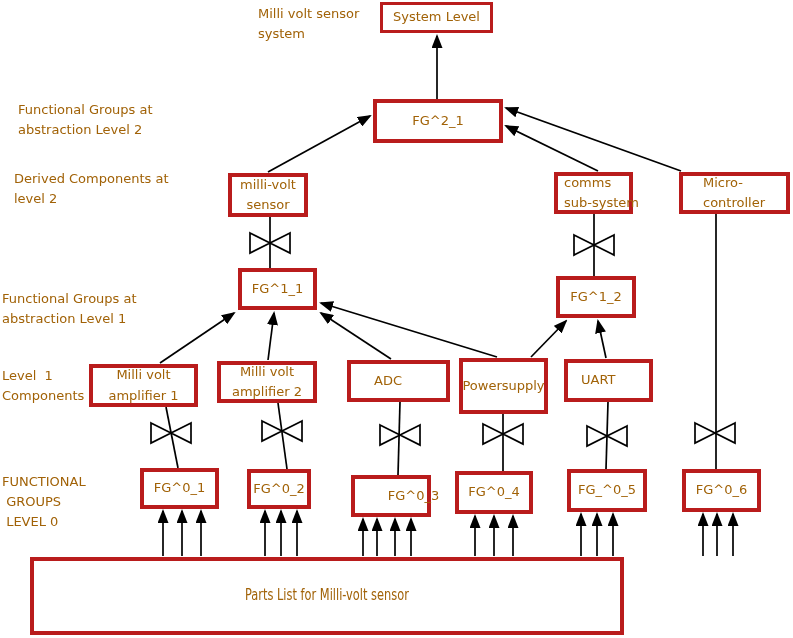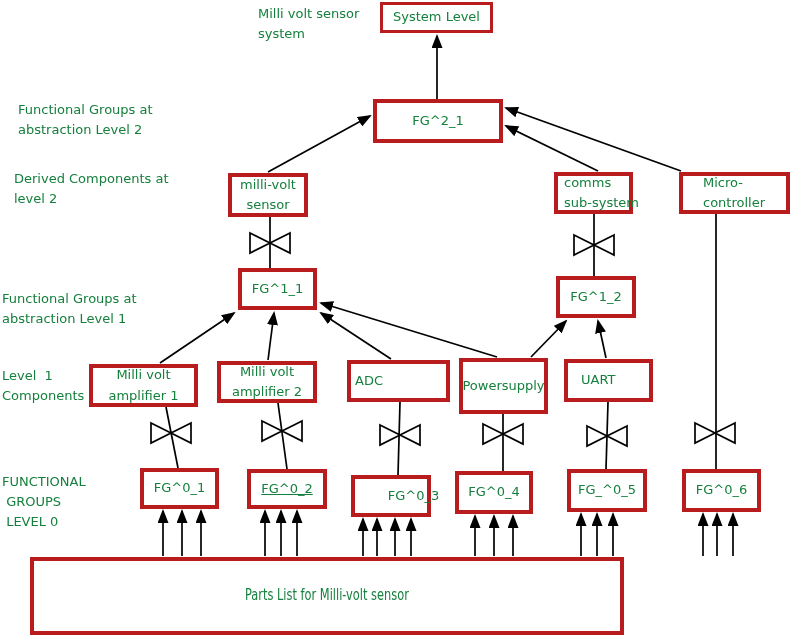--- a/index.html
+++ b/index.html
@@ -1,18 +1,18 @@
 <!DOCTYPE html>
 <html><head>
 <meta charset="utf-8">
 <style>
   html,body{margin:0;padding:0;background:#fff;}
   #stage{
     position:relative;width:793px;height:638px;background:#ffffff;
-    font-family:"DejaVu Sans","Liberation Sans",sans-serif;color:#15803d;
+    font-family:"DejaVu Sans","Liberation Sans",sans-serif;color:#a16207;
     overflow:hidden;
   }
   #wires{position:absolute;left:0;top:0;width:793px;height:638px;pointer-events:none;}
   .node{
     position:absolute;box-sizing:border-box;border:4px solid #b91c1c;background:#fff;
     display:flex;align-items:center;justify-content:center;
     font-size:13px;line-height:1.55;text-align:center;white-space:pre;
     z-index:2;
   }
   .node.thick{border-width:3px;}
@@ -101,24 +101,24 @@
   <div class="node left-align" style="left: 554px; top: 172px; width: 79px; height: 42px; padding-left: 6px;"><span>comms
 sub-system</span></div>
   <div class="node left-align" style="left: 679px; top: 172px; width: 111px; height: 42px; padding-left: 20px;"><span>Micro-
 controller</span></div>
   <div class="node" style="left: 238px; top: 268px; width: 79px; height: 42px;"><span>FG^1_1</span></div>
   <div class="node" style="left: 556px; top: 276px; width: 80px; height: 42px;"><span>FG^1_2</span></div>
   <div class="node" style="left: 89px; top: 364px; width: 109px; height: 43px;"><span>Milli volt
 amplifier 1</span></div>
   <div class="node" style="left: 217px; top: 361px; width: 100px; height: 42px;"><span>Milli volt
 amplifier 2</span></div>
-  <div class="node left-align" style="left: 347px; top: 360px; width: 103px; height: 42px; padding-left: 4px;"><span>ADC</span></div>
+  <div class="node left-align" style="left: 347px; top: 360px; width: 103px; height: 42px; padding-left: 23px;"><span>ADC</span></div>
   <div class="node" style="left: 459px; top: 358px; width: 89px; height: 56px;"><span>Powersupply</span></div>
   <div class="node left-align" style="left: 564px; top: 359px; width: 89px; height: 43px; padding-left: 13px;"><span>UART</span></div>
   <div class="node" style="left: 140px; top: 468px; width: 79px; height: 41px;"><span>FG^0_1</span></div>
-  <div class="node" style="left: 247px; top: 469px; width: 80px; height: 40px; text-decoration: underline;"><span>FG^0_2</span></div>
+  <div class="node" style="left: 247px; top: 469px; width: 64px; height: 40px;"><span>FG^0_2</span></div>
   <div class="node" style="left: 351px; top: 475px; width: 80px; height: 42px; padding-left: 45px;"><span>FG^0_3</span></div>
   <div class="node" style="left: 455px; top: 471px; width: 78px; height: 43px; justify-content: center;"><span>FG^0_4</span></div>
   <div class="node" style="left: 567px; top: 469px; width: 80px; height: 43px;"><span>FG_^0_5</span></div>
   <div class="node" style="left: 682px; top: 469px; width: 79px; height: 43px;"><span>FG^0_6</span></div>
   <div class="node" style="left: 30px; top: 557px; width: 594px; height: 78px;"><span class="condensed">Parts List for Milli-volt sensor</span></div>
 
 </div>
 
 </body></html>

